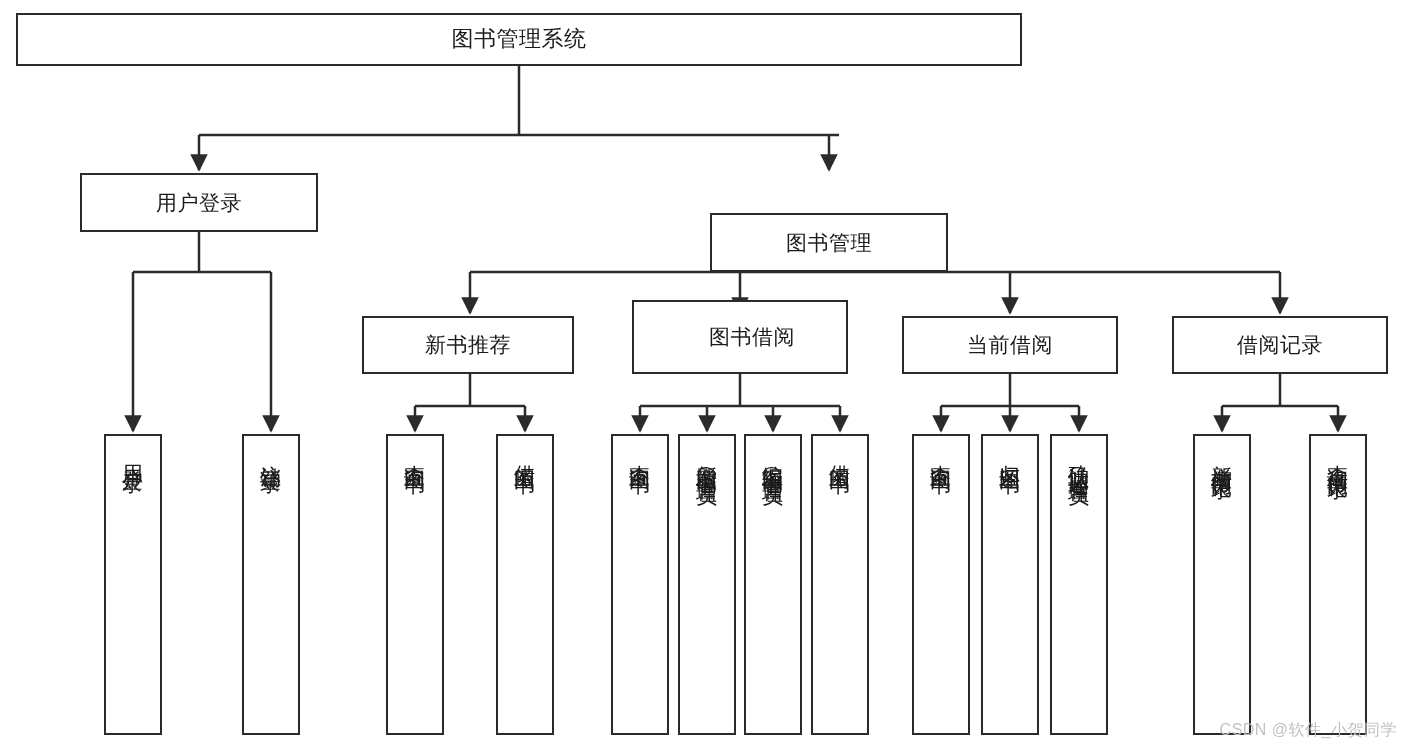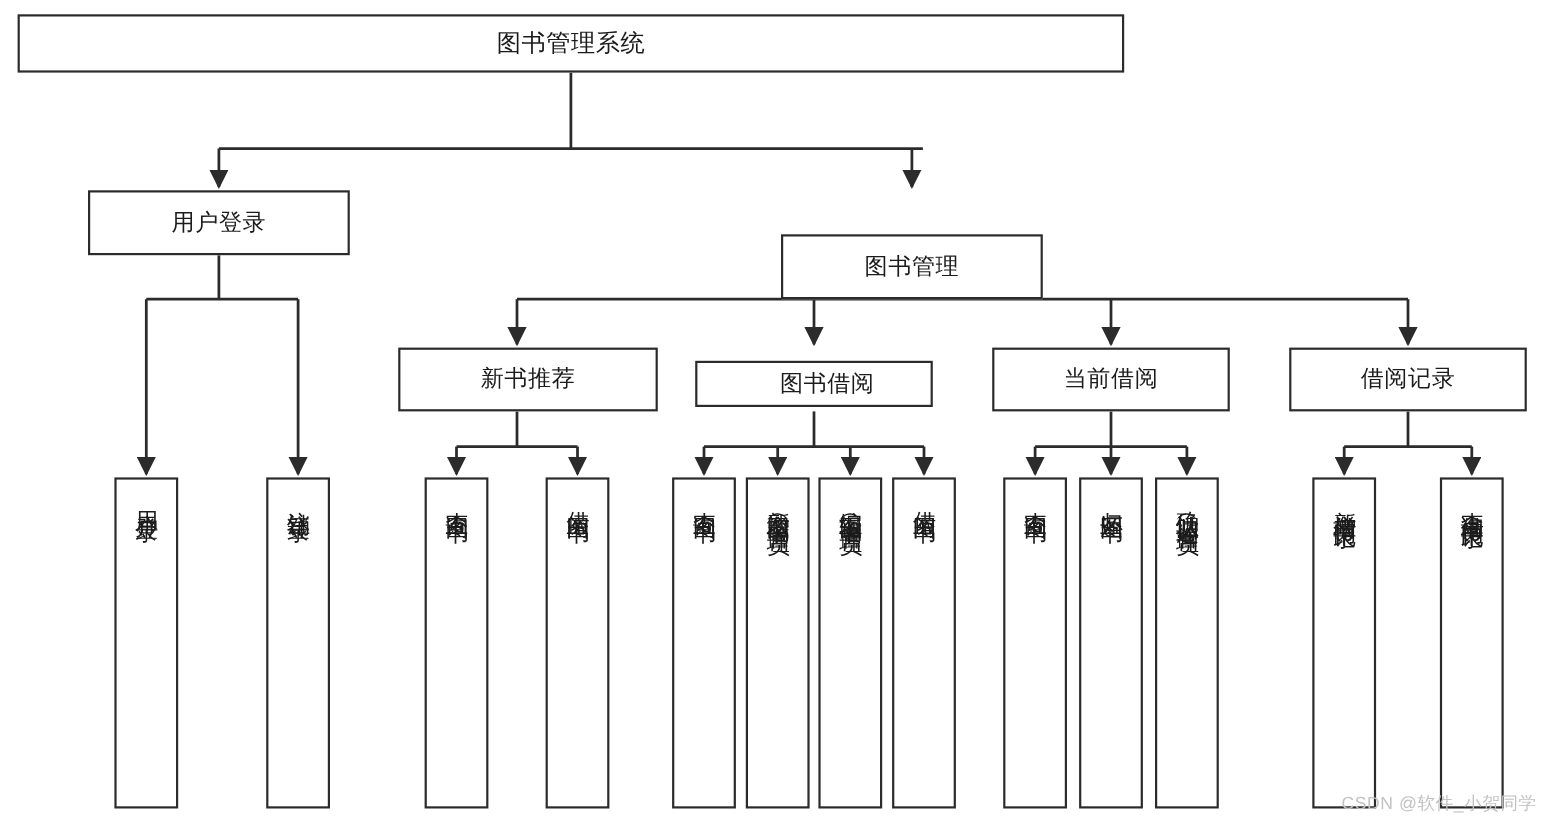--- a/index.html
+++ b/index.html
@@ -138,24 +138,24 @@
     <span class="node-label">图书管理系统</span>
   </div>
 
   <div class="node horiz" style="left:80px; top:173px; width:238px; height:59px;">
     <span class="node-label">用户登录</span>
   </div>
   <div class="node horiz" style="left:710px; top:173px; width:238px; height:59px;margin-top:40px;">
     <span class="node-label">图书管理</span>
   </div>
 
-  <div class="node horiz" style="left:362px; top:316px; width:236px; height:58px;">
+  <div class="node horiz" style="left:362px; top:316px; width:212px; height:58px;">
     <span class="node-label">新书推荐</span>
   </div>
-  <div class="node horiz" style="left:632px; top:328px; width:216px; height:42px;padding-left:24px;">
+  <div class="node horiz" style="left:632px; top:300px; width:216px; height:74px;padding-left:24px;">
     <span class="node-label">图书借阅</span>
   </div>
   <div class="node horiz" style="left:902px; top:316px; width:216px; height:58px;">
     <span class="node-label">当前借阅</span>
   </div>
   <div class="node horiz" style="left:1172px; top:316px; width:216px; height:58px;">
     <span class="node-label">借阅记录</span>
   </div>
 
   <div class="node leaf" style="left:104px; top:434px; width:58px; height:301px;">

